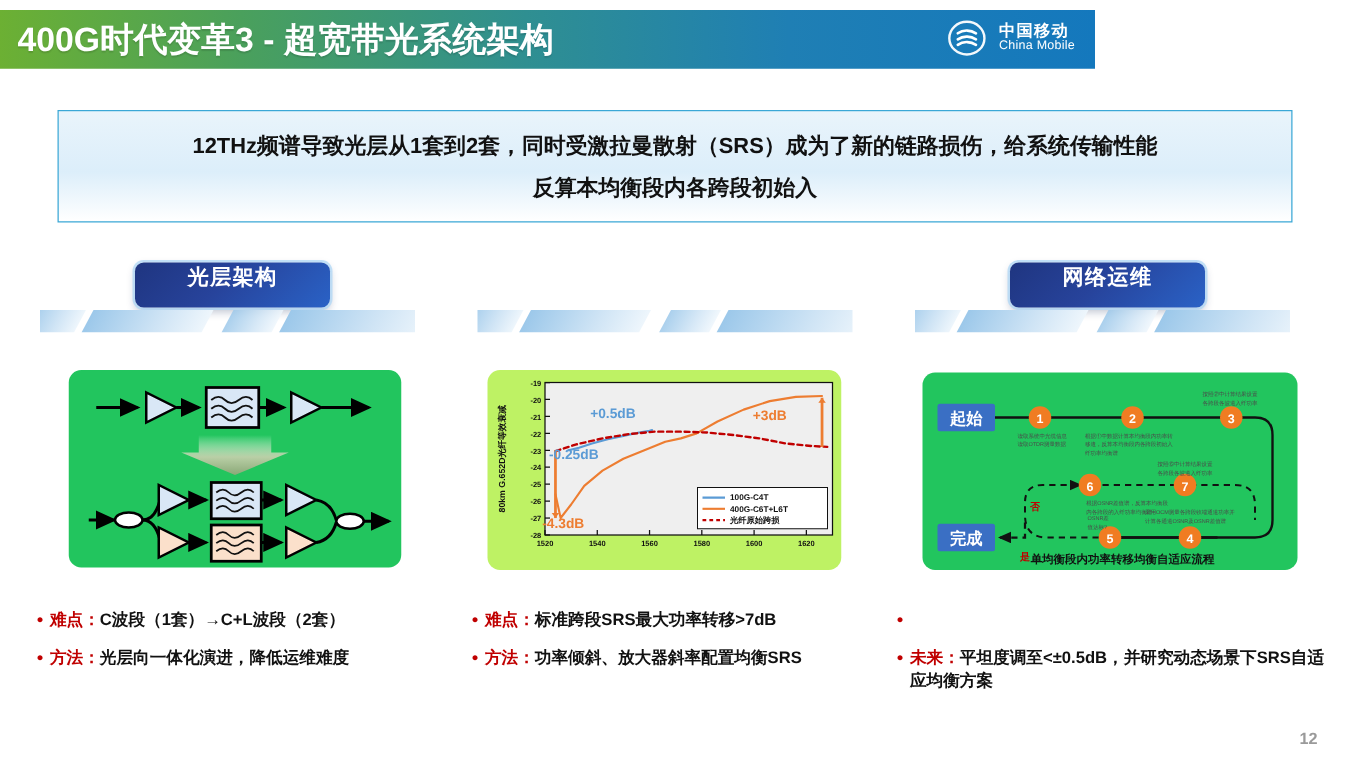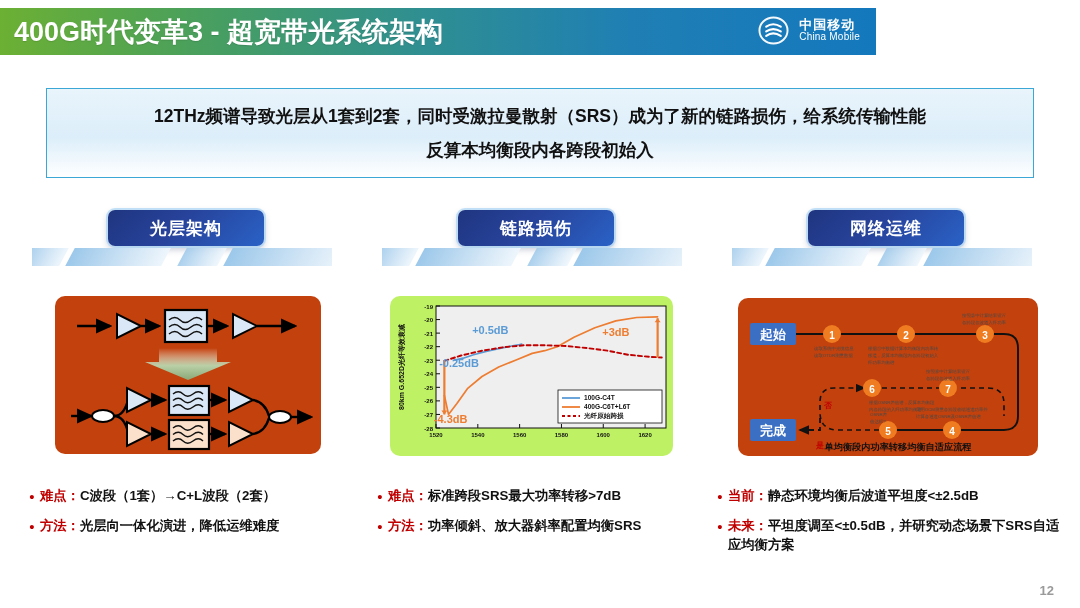--- a/index.html
+++ b/index.html
@@ -43,36 +43,36 @@
   
   .sec-head { position:absolute; top:210px; width:300px; height:56px; }
   .sec-head.s1 { left:32px; }
   .sec-head.s2 { left:382px; }
   .sec-head.s3 { left:732px; }
   .pill {
     position:absolute; left:76px; top:0; width:156px; height:36px;
     background:linear-gradient(135deg,#1f3580 0%,#27439b 45%,#2a62c6 100%);
     border-radius:7px;
     box-shadow:0 0 0 2px rgba(175,215,245,.75), 0 3px 7px rgba(20,40,90,.28);
-    display:flex; align-items:center; justify-content:center;
+    display:flex; justify-content:center;
   }
   .pill span { color:#fff; font-size:17px; font-weight:bold; letter-spacing:1px; }
   .ribbon { position:absolute; left:0; top:38px; width:300px; height:18px; overflow:hidden; }
   .ribbon .r {
     position:absolute; top:0; height:18px;
     background:linear-gradient(90deg,#9cc8ea 0%,#cfe4f5 60%,#eef6fc 100%);
     transform:skewX(-28deg);
   }
   .ribbon .r1 { left:-14px;  width:46px; }
   .ribbon .r2 { left:38px;  width:96px; }
   .ribbon .r3 { left:150px; width:40px; opacity:.85; }
   .ribbon .r4 { left:196px; width:120px; }
 
   
-  .panel { position:absolute; background:#c2410c; border-radius:10px; }
+  .panel { position:absolute; background:#22c55e; border-radius:10px; }
   .panel.p1 { left:55px;  top:296px; width:266px; height:158px; }
   .panel.p2 { left:390px; top:296px; width:283px; height:160px; background:#bef264; }
   .panel.p3 { left:738px; top:298px; width:300px; height:158px; }
 
   
   .bullets { position:absolute; }
   .bullets.b1 { left:24px;  top:487px; width:350px; }
   .bullets.b2 { left:372px; top:487px; width:350px; }
   .bullets.b3 { left:712px; top:487px; width:360px; }
   .bul { display:flex; align-items:flex-start; margin-bottom:11px; }
@@ -117,23 +117,20 @@
     <span>光层架构</span>
   </div>
   <div class="ribbon">
     <div class="r r1"></div>
       <div class="r r2"></div>
       <div class="r r3"></div>
       <div class="r r4"></div>
   </div>
 </div>
 <div class="sec-head s2">
-  <div class="pill">
-    <span>链路损伤</span>
-  </div>
   <div class="ribbon">
     <div class="r r1"></div>
       <div class="r r2"></div>
       <div class="r r3"></div>
       <div class="r r4"></div>
   </div>
 </div>
 <div class="sec-head s3">
   <div class="pill">
     <span>网络运维</span>
@@ -347,21 +344,20 @@
   </div>
   <div class="bul">
     <div class="dot">•</div>
     <div class="btxt"><em>方法：</em><span>功率倾斜、放大器斜率配置均衡SRS</span></div>
   </div>
 </div>
 
 <div class="bullets b3">
   <div class="bul">
     <div class="dot">•</div>
-    <div class="btxt"><em>当前：</em><span>静态环境均衡后波道平坦度&lt;±2.5dB</span></div>
   </div>
   <div class="bul">
     <div class="dot">•</div>
     <div class="btxt"><em>未来：</em><span>平坦度调至&lt;±0.5dB，并研究动态场景下SRS自适应均衡方案</span></div>
   </div>
 </div>
 
 <div class="pagenum">12</div>
 
 </body></html>

